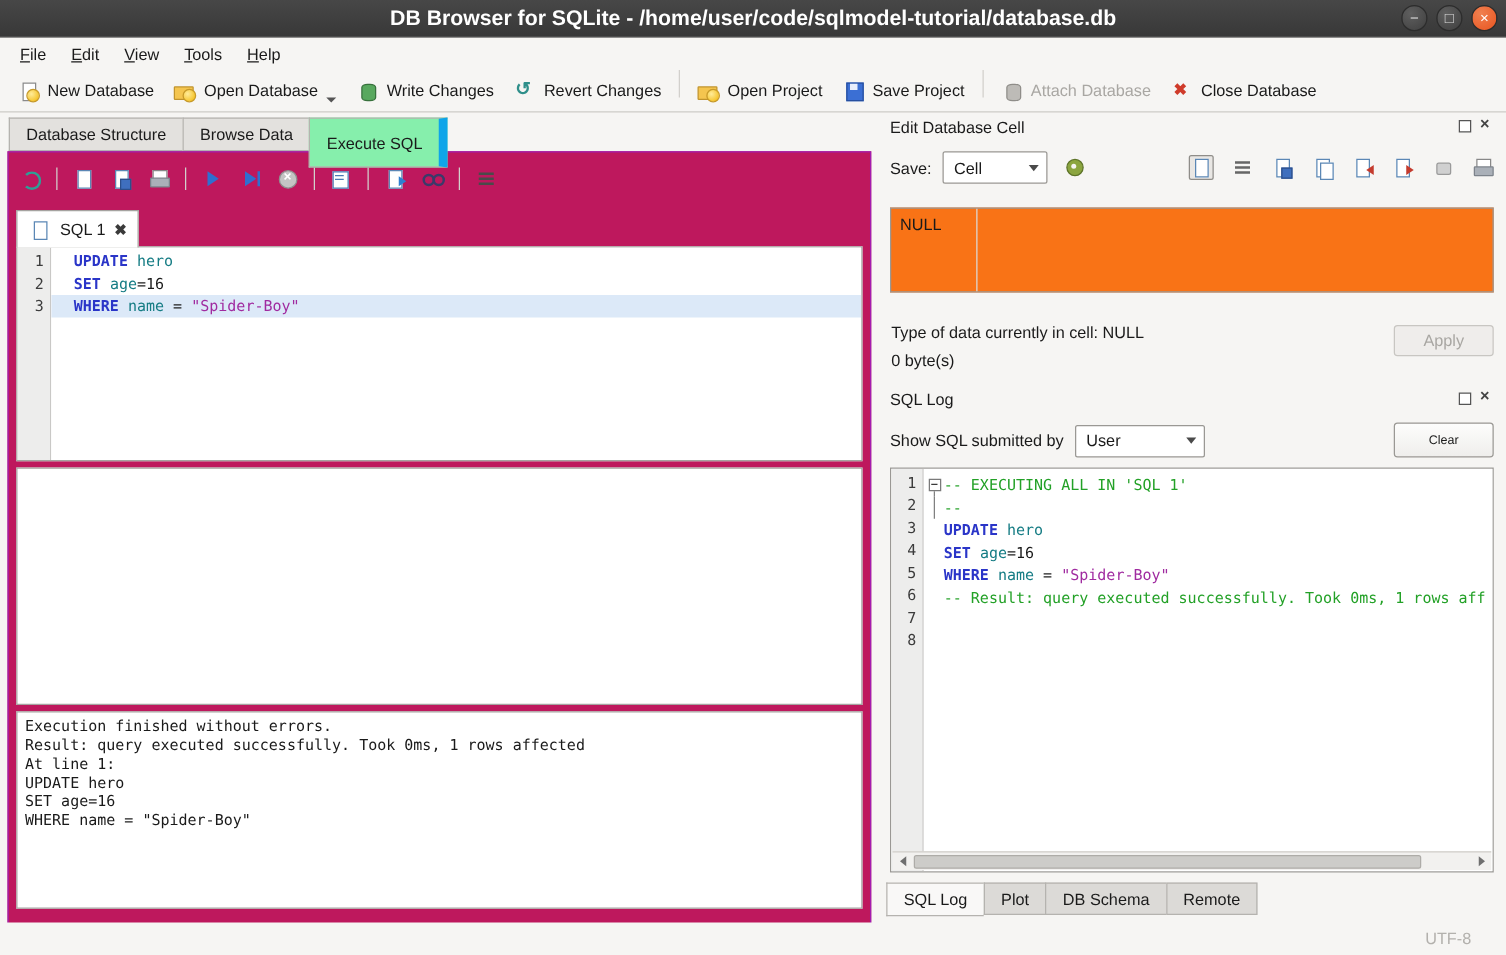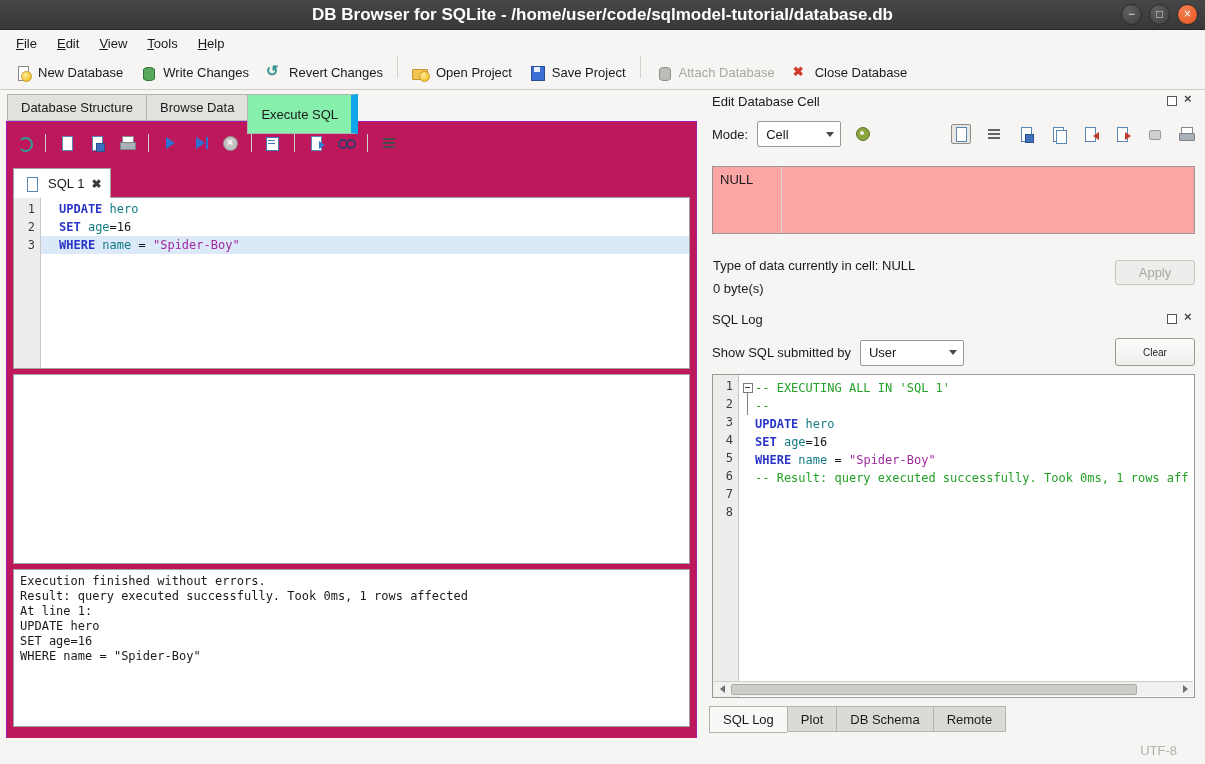--- a/index.html
+++ b/index.html
@@ -107,21 +107,21 @@
   .mini{width:13px;height:13px;display:inline-block;position:relative}
   .mini-float::before{content:"";position:absolute;left:2px;top:2px;width:8px;height:8px;border:1px solid #555;background:#fff}
   .mini-close::before{content:"×";position:absolute;left:2px;top:-3px;font-size:13px;color:#444;font-weight:bold}
   .mode-row{position:absolute;left:5px;right:10px;top:30px;height:28px;display:flex;align-items:center;gap:9px}
   .combo{height:26px;display:inline-flex;align-items:center;background:#fff;border:1px solid #9a9894;border-radius:2px;padding:0 6px 0 8px;gap:8px;cursor:default}
   .combo .cval{flex:1}
   .tri-d{width:0;height:0;border-left:4px solid transparent;border-right:4px solid transparent;border-top:5px solid #4a4a4a}
   .iconbtn{display:inline-flex;align-items:center;justify-content:center;width:26px;height:26px;border-radius:3px;cursor:default}
   .cell-icons{display:flex;align-items:center;gap:14px;margin-left:auto}
   .cell-icons .pressed{border:1px solid #8f8d89;background:#e9e7e4;border-radius:2px}
-  .cell-editor{position:absolute;left:5px;right:10px;top:76px;height:68px;background:#fca5a5;border:1px solid #9a9894}
+  .cell-editor{position:absolute;left:5px;right:10px;top:76px;height:68px;background:#f97316;border:1px solid #9a9894}
   .cell-null{position:absolute;left:7px;top:5px}
   .cell-divider{position:absolute;left:68px;top:0;bottom:0;width:1px;background:#dcdad7}
   .type-text{position:absolute;left:6px;top:168px}
   .size-text{position:absolute;left:6px;top:191px}
   .apply-btn{position:absolute;right:10px;top:170px;width:80px;height:25px;background:#efedeb;border:1px solid #c8c6c2;border-radius:3px;
     color:#a9a7a3;font-family:"Liberation Sans",sans-serif;font-size:13px}
   .filter-row{position:absolute;left:5px;top:248px;height:29px;display:flex;align-items:center;gap:9px}
   .clear-btn{position:absolute;right:10px;top:248px;width:80px;height:28px;background:linear-gradient(#fdfdfc,#efeeec);
     border:1px solid #9a9894;border-radius:3px;font-family:"Liberation Sans",sans-serif;font-size:10px;color:#1a1a1a}
   .log-box{position:absolute;left:5px;right:10px;top:284px;height:324px;background:#fff;border:1px solid #9a9894;display:flex;overflow:hidden}
@@ -160,20 +160,25 @@
     <div class="menu-item"><u>V</u>iew</div>
     <div class="menu-item"><u>T</u>ools</div>
     <div class="menu-item"><u>H</u>elp</div>
   </div>
 <div class="toolbar" id="toolbar">
     <div class="tb-btn">
       <span class="ic ic-newdb"></span>
       <span class="tb-label">New Database</span>
     </div>
     <div class="tb-btn">
+      <span class="ic ic-opendb"></span>
+      <span class="tb-label">Open Database</span>
+      <span class="tb-caret"></span>
+    </div>
+    <div class="tb-btn">
       <span class="ic ic-write"></span>
       <span class="tb-label">Write Changes</span>
     </div>
     <div class="tb-btn">
       <span class="ic ic-revert"></span>
       <span class="tb-label">Revert Changes</span>
     </div>
     <div class="tb-sep"></div>
     <div class="tb-btn">
       <span class="ic ic-openproj"></span>
@@ -248,21 +253,21 @@
   </div>
 </div>
 
 <div class="right-panel">
   <div class="dock-header dh1">
     <span class="title">Edit Database Cell</span>
     <span class="mini mini-float"></span>
     <span class="mini mini-close"></span>
   </div>
   <div class="mode-row">
-    <span>Mode:</span>
+    <span>Save:</span>
     <div class="combo" style="width:84px">
       <span class="cval">Cell</span>
       <span class="tri-d"></span>
     </div>
     <span class="iconbtn">
       <span class="ic ic-gear"></span>
     </span>
     <div class="cell-icons" id="cellicons">
         <span class="iconwrap pressed"><span class="ic ic-pageblue"></span></span>
         <span class="iconwrap"><span class="ic ic-lines"></span></span>

